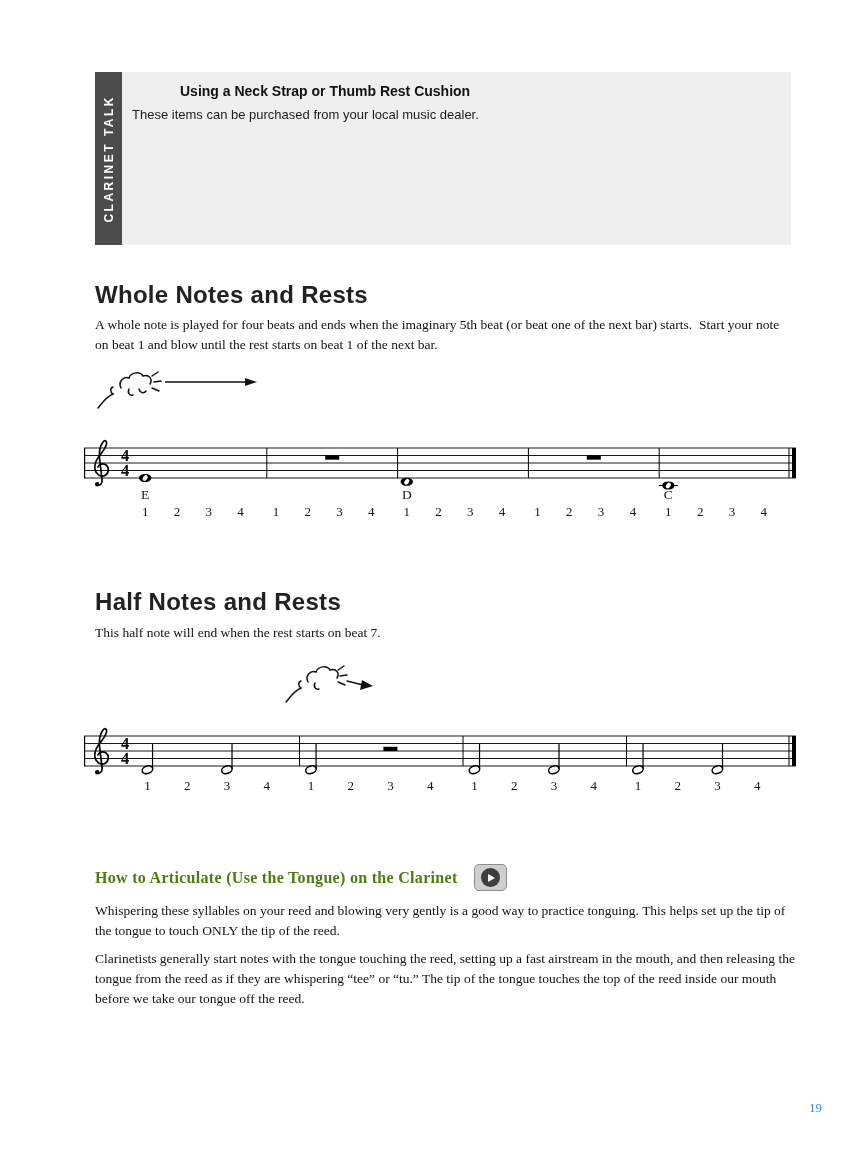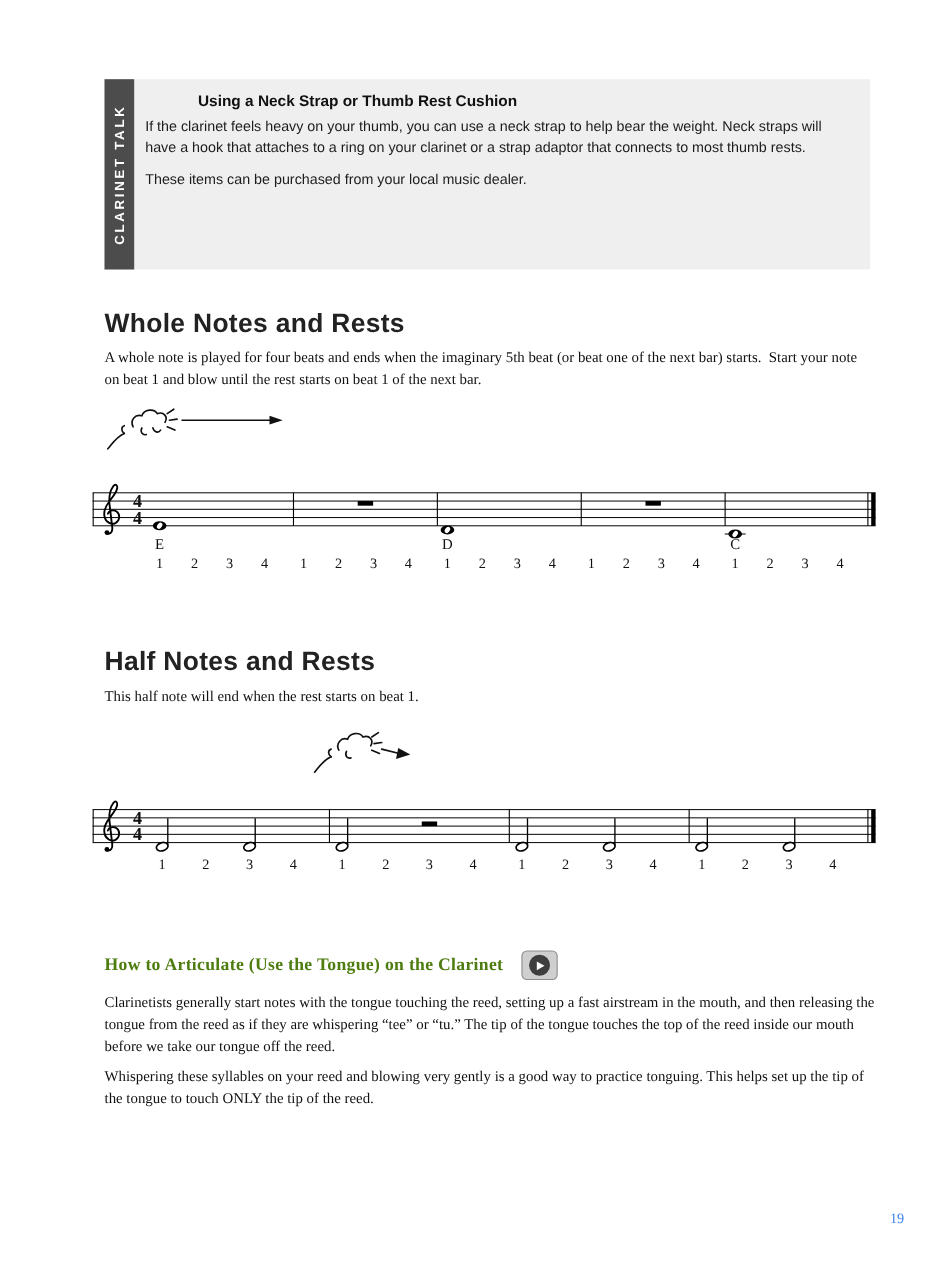--- a/index.html
+++ b/index.html
@@ -94,21 +94,20 @@
 
 <div class="page">
 
   <section class="talk-box">
     <div class="talk-tab">
       <span>CLARINET TALK</span>
     </div>
     <div class="talk-content">
       <div class="talk-title">Using a Neck Strap or Thumb Rest Cushion</div>
       <div class="plist">
-          <p>If the clarinet feels heavy on your thumb, you can use a neck strap to help bear the weight. Neck straps will have a hook that attaches to a ring on your clarinet or a strap adaptor that connects to most thumb rests.</p>
           <p>These items can be purchased from your local music dealer.</p>
         </div>
     </div>
   </section>
 
   <h2 class="lesson-heading" style="top:281px">Whole Notes and Rests</h2>
   <p class="serif-p" style="top:315px">A whole note is played for four beats and ends when the imaginary 5th beat (or beat one of the next bar) starts.  Start your note on beat 1 and blow until the rest starts on beat 1 of the next bar.</p>
 
   <div class="breath" style="left:95px; top:367px">
     <svg width="165" height="45" viewBox="0 0 165 45">
@@ -178,21 +177,21 @@
         <line x1="574.856" y1="57.5" x2="593.856" y2="57.5" stroke="#000" stroke-width="1"></line>
         <g>
           <ellipse cx="584.356" cy="57.5" rx="6.2" ry="4.1" fill="#000"></ellipse>
           <ellipse cx="584.356" cy="57.5" rx="3.1" ry="2.1" fill="#fff" transform="rotate(-55 584.356 57.5)"></ellipse>
         </g>
         <line x1="705" y1="20" x2="705" y2="50" stroke="#000" stroke-width="1"></line>
         <rect x="708" y="20" width="4" height="30" fill="#000"></rect>
       </svg></div>
 
   <h2 class="lesson-heading" style="top:588px">Half Notes and Rests</h2>
-  <p class="serif-p" style="top:623px">This half note will end when the rest starts on beat 1.</p>
+  <p class="serif-p" style="top:623px">This half note will end when the rest starts on beat 7.</p>
 
   <div class="breath" style="left:283px; top:662px">
     <svg width="92" height="44" viewBox="0 0 92 44">
       <g fill="none" stroke="#111" stroke-width="1.5" stroke-linecap="round">
         <path d="M3,40 C8,34 11,29 18,26"></path>
         <path d="M18,26 C15,24 15,20 18,19"></path>
         <path d="M25,20 C22,14 27,8 33,10 C35,4 44,3 47,8 C53,6 57,11 54,16"></path>
         <path d="M32,21 C30,25 33,28 36,27"></path>
         <line x1="55" y1="8" x2="61" y2="4"></line>
         <line x1="57" y1="14" x2="64" y2="13"></line>
@@ -269,19 +268,19 @@
   <div class="art-heading-row" style="top:864px">
     <h2>How to Articulate (Use the Tongue) on the Clarinet</h2>
     <span class="video-icon">
       <span class="vi-circle">
         <span class="vi-tri"></span>
       </span>
     </span>
   </div>
 
   <div class="flow-serif" style="top:901px">
+      <p>Whispering these syllables on your reed and blowing very gently is a good way to practice tonguing. This helps set up the tip of the tongue to touch ONLY the tip of the reed.</p>
       <p>Clarinetists generally start notes with the tongue touching the reed, setting up a fast airstream in the mouth, and then releasing the tongue from the reed as if they are whispering “tee” or “tu.” The tip of the tongue touches the top of the reed inside our mouth before we take our tongue off the reed.</p>
-      <p>Whispering these syllables on your reed and blowing very gently is a good way to practice tonguing. This helps set up the tip of the tongue to touch ONLY the tip of the reed.</p>
     </div>
 
   <div class="page-number">19</div>
 
 </div>
 
 </body></html>

